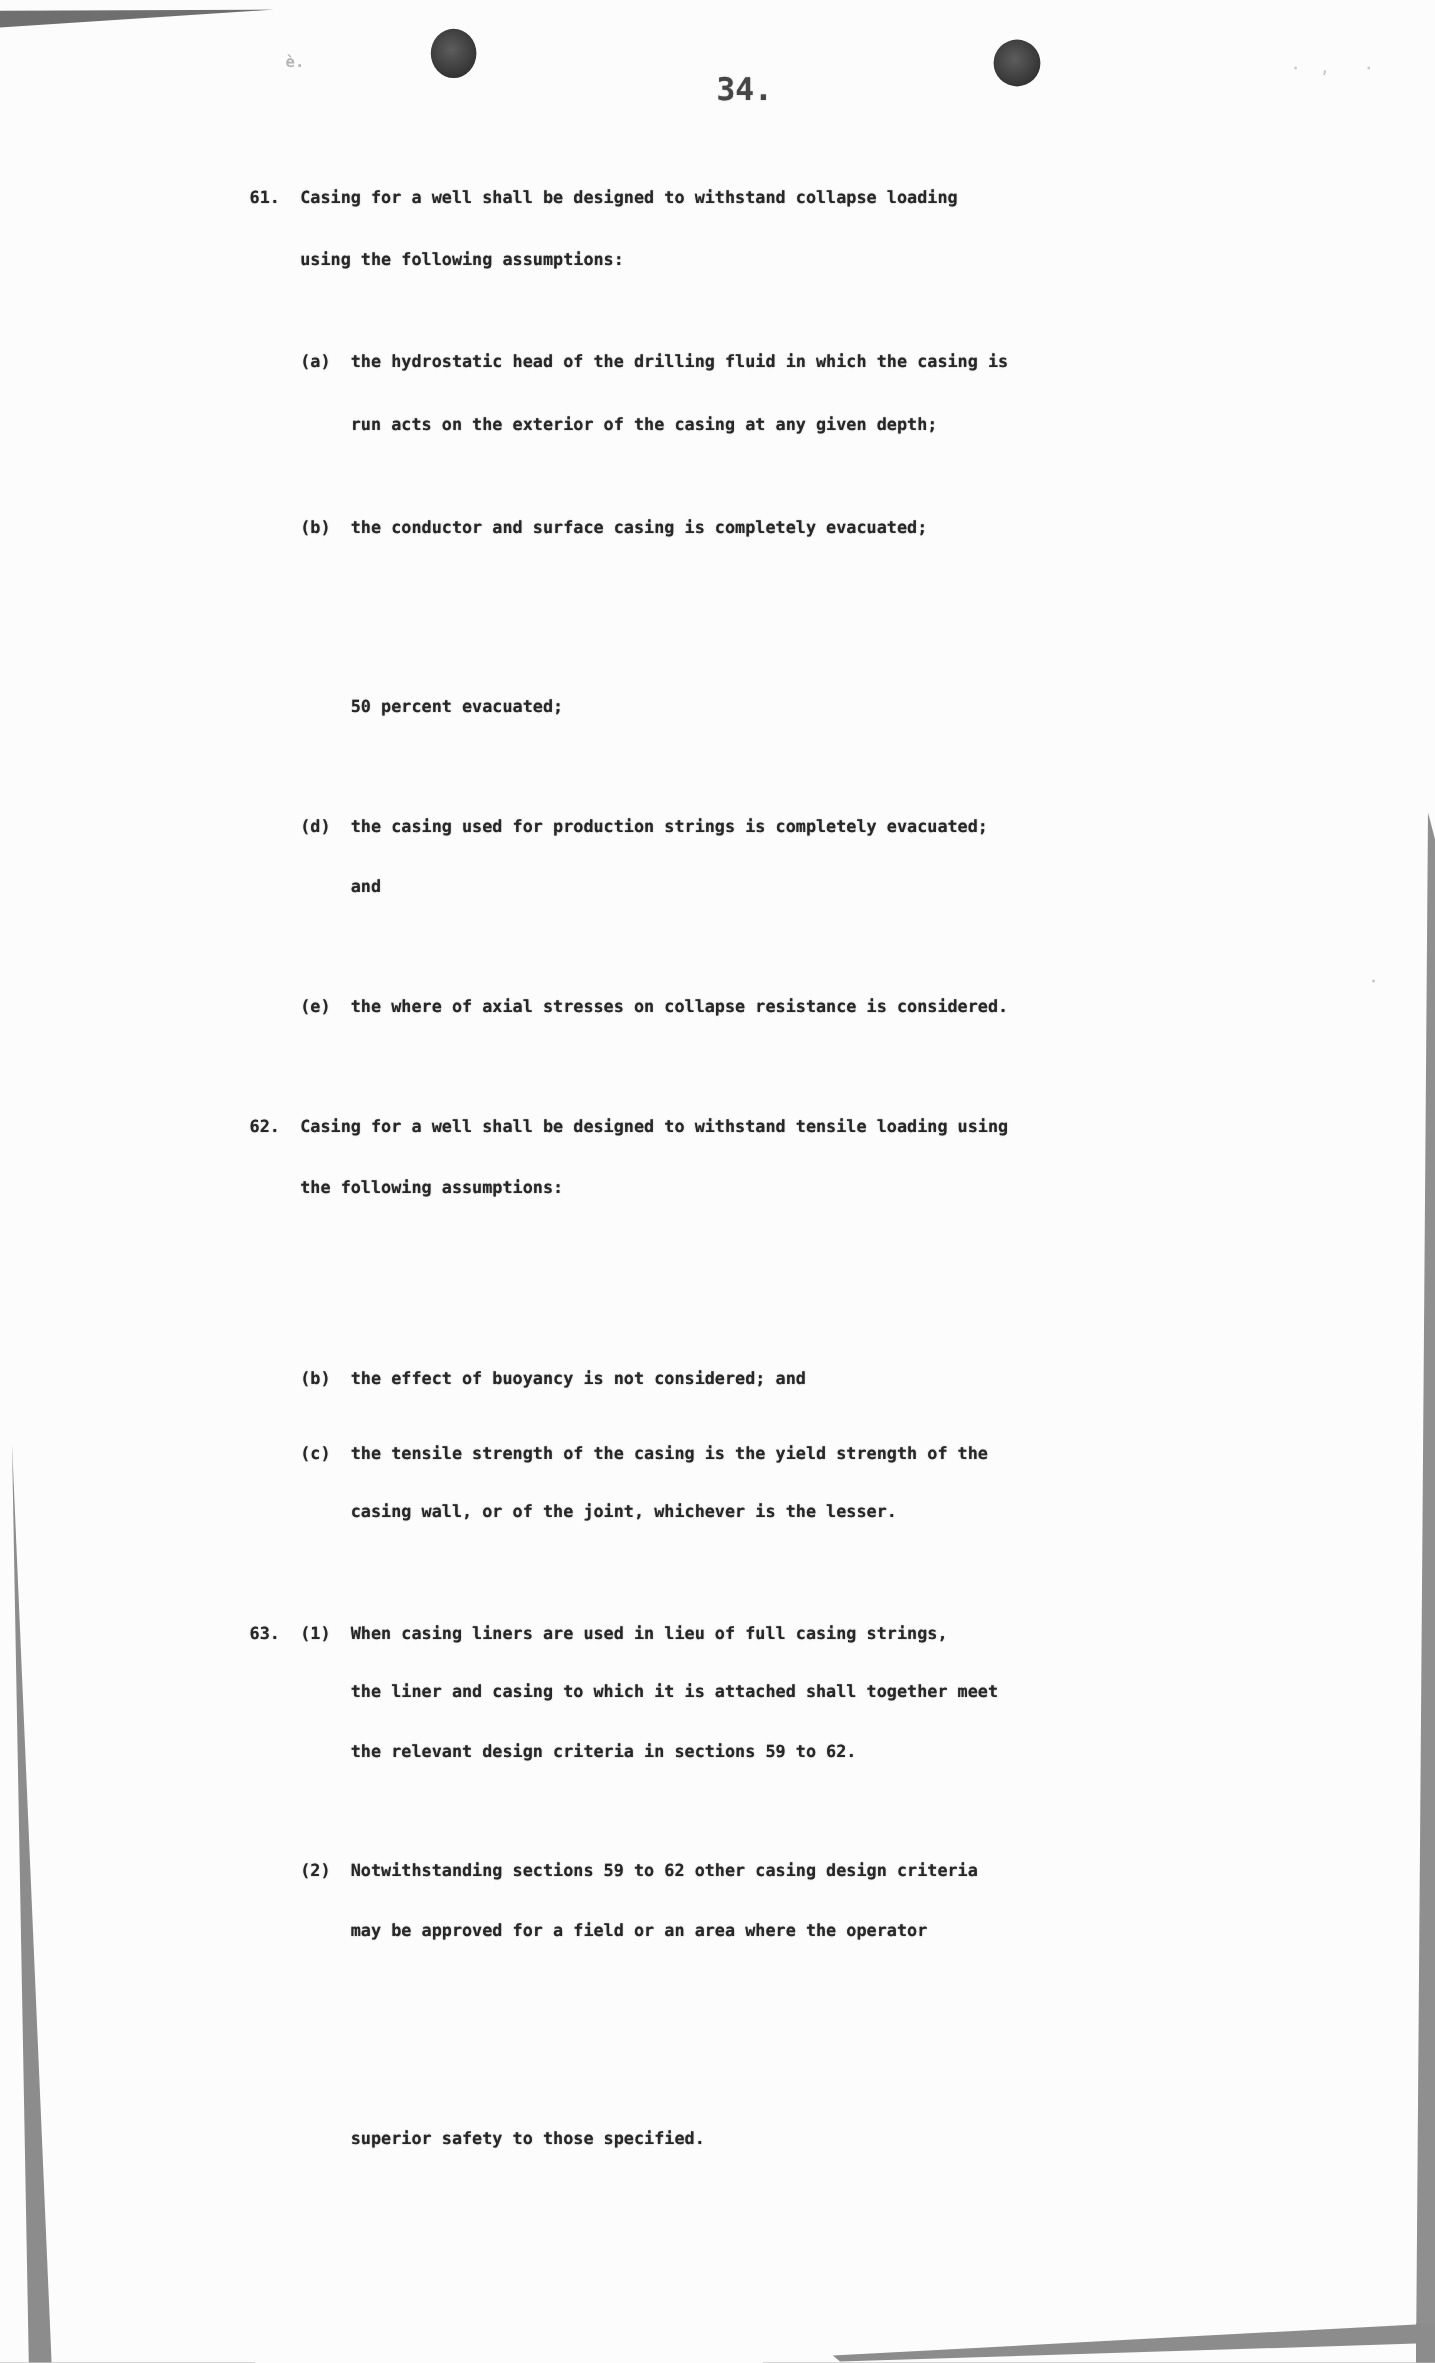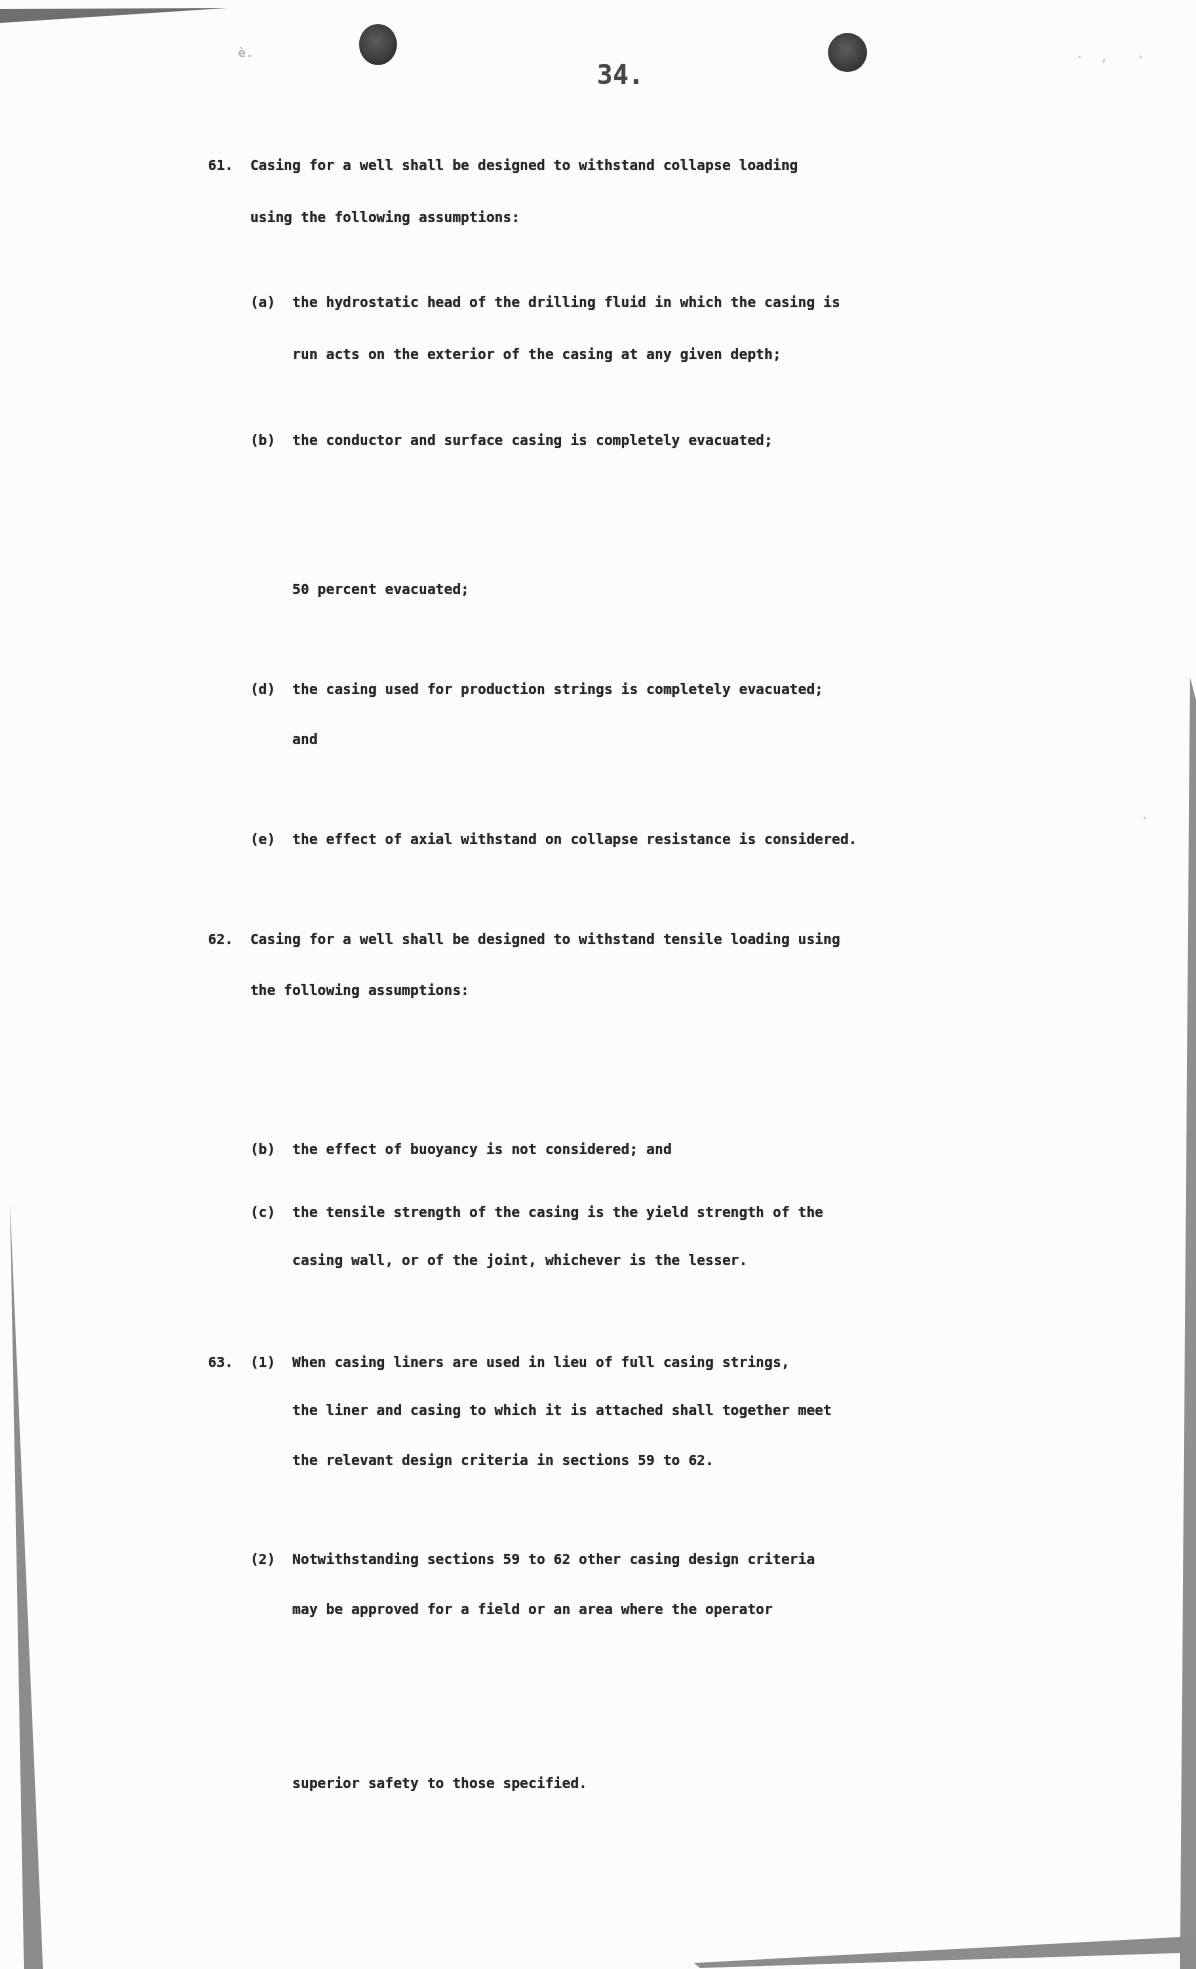--- a/index.html
+++ b/index.html
@@ -75,21 +75,21 @@
   <div class="pageno">34.</div>
 
   <div class="line" style="top:152px">61.  Casing for a well shall be designed to withstand collapse loading</div>
   <div class="line" style="top:204px">     using the following assumptions:</div>
   <div class="line" style="top:289px">     (a)  the hydrostatic head of the drilling fluid in which the casing is</div>
   <div class="line" style="top:341px">          run acts on the exterior of the casing at any given depth;</div>
   <div class="line" style="top:427px">     (b)  the conductor and surface casing is completely evacuated;</div>
   <div class="line" style="top:576px">          50 percent evacuated;</div>
   <div class="line" style="top:676px">     (d)  the casing used for production strings is completely evacuated;</div>
   <div class="line" style="top:726px">          and</div>
-  <div class="line" style="top:826px">     (e)  the effect of axial withstand on collapse resistance is considered.</div>
+  <div class="line" style="top:826px">     (e)  the where of axial stresses on collapse resistance is considered.</div>
   <div class="line" style="top:926px">62.  Casing for a well shall be designed to withstand tensile loading using</div>
   <div class="line" style="top:977px">     the following assumptions:</div>
   <div class="line" style="top:1136px">     (b)  the effect of buoyancy is not considered; and</div>
   <div class="line" style="top:1199px">     (c)  the tensile strength of the casing is the yield strength of the</div>
   <div class="line" style="top:1247px">          casing wall, or of the joint, whichever is the lesser.</div>
   <div class="line" style="top:1349px">63.  (1)  When casing liners are used in lieu of full casing strings,</div>
   <div class="line" style="top:1397px">          the liner and casing to which it is attached shall together meet</div>
   <div class="line" style="top:1447px">          the relevant design criteria in sections 59 to 62.</div>
   <div class="line" style="top:1546px">     (2)  Notwithstanding sections 59 to 62 other casing design criteria</div>
   <div class="line" style="top:1596px">          may be approved for a field or an area where the operator</div>

